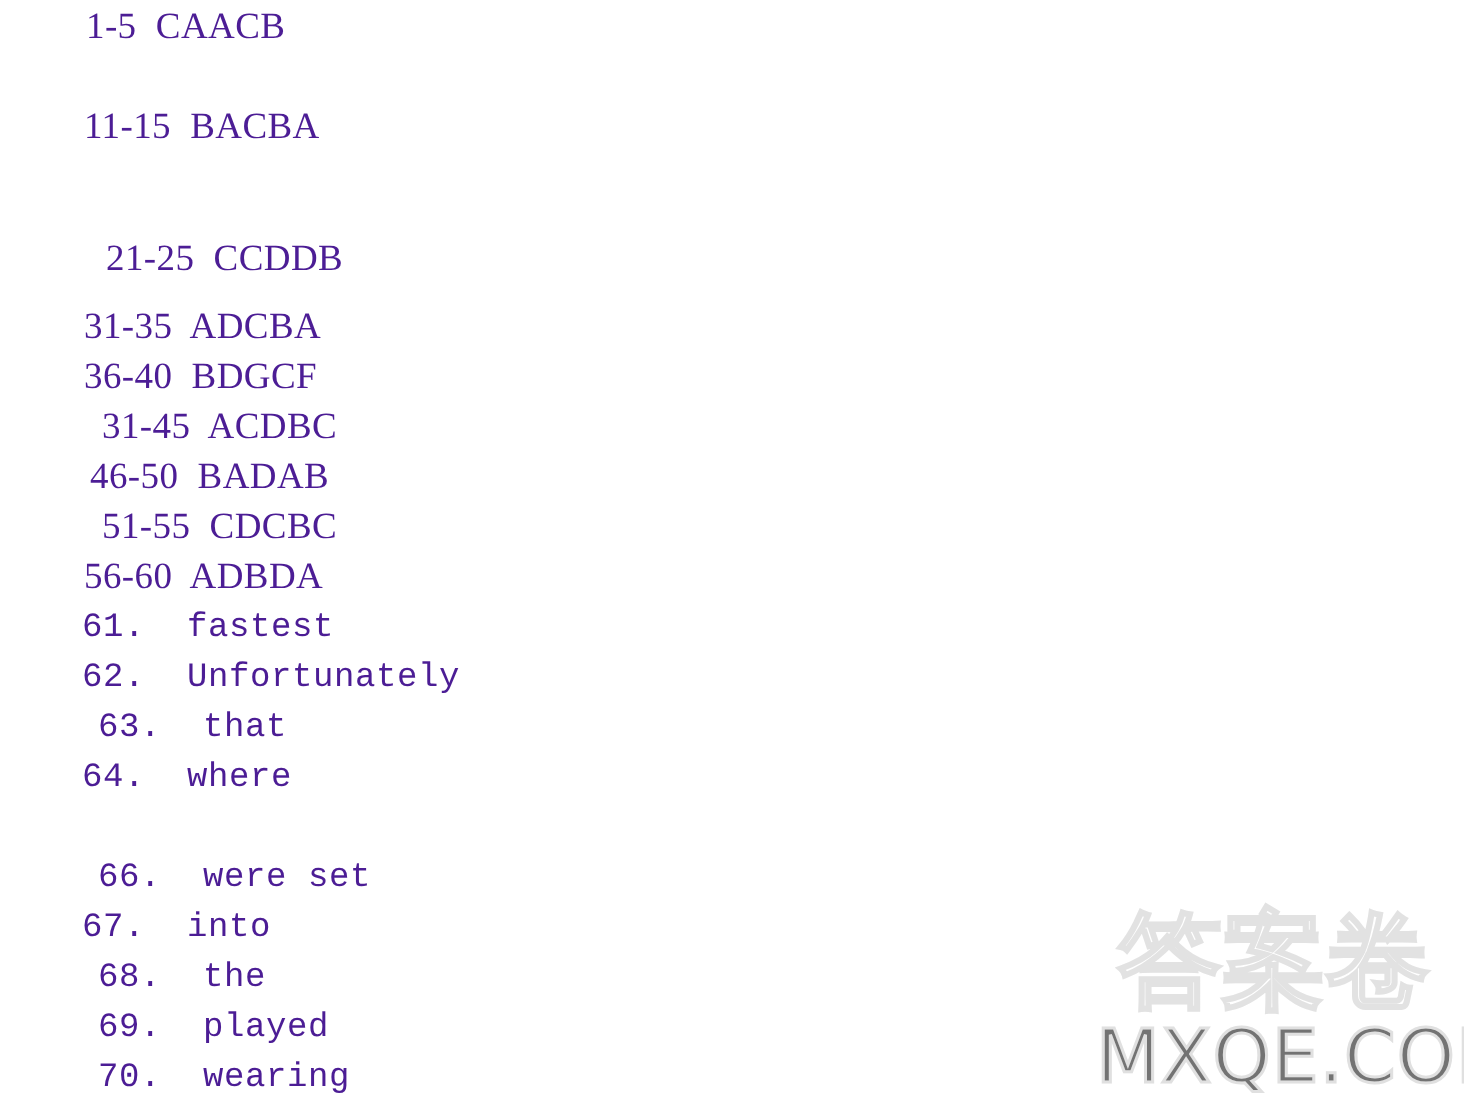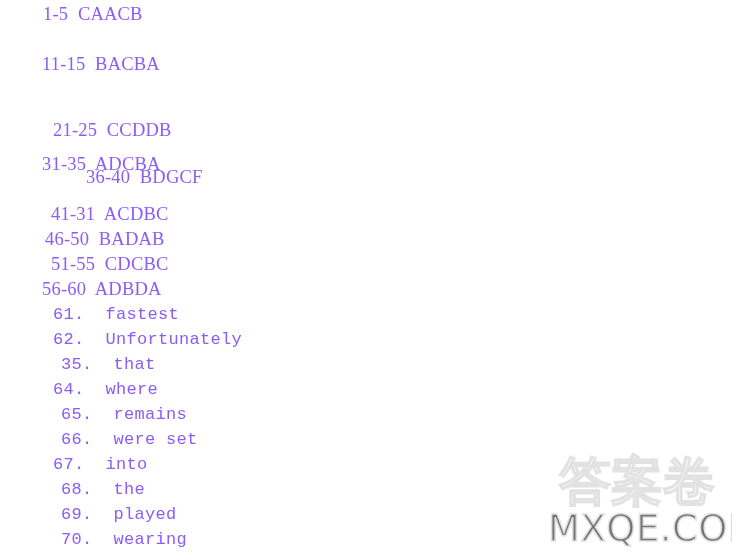--- a/index.html
+++ b/index.html
@@ -18,33 +18,32 @@
     position: absolute;
     left: 0;
     top: 0;
     width: 732px;
     height: 560px;
     z-index: 2;
   }
   .answer-line {
     position: absolute;
     white-space: pre;
-    color: #8b5cf6;
+    color: #4c1d95;
     line-height: 1;
   }
   .answer-line.serif {
     font-family: "Liberation Serif", "DejaVu Serif", serif;
     font-size: 18.5px;
     letter-spacing: 0.2px;
   }
   .answer-line.mono {
     font-family: "Liberation Mono", "DejaVu Sans Mono", monospace;
     font-size: 17px;
     letter-spacing: 0.3px;
-    margin-left: 12px;
   }
 
   
   #watermark {
     position: absolute;
     left: 548px;
     top: 452px;
     width: 178px;
     height: 104px;
     z-index: 1;
@@ -86,30 +85,29 @@
 </head>
 <body>
 
 <div id="page">
 
   <div id="answer-sheet">
       <div class="answer-line serif" style="left: 43px; top: 5px;">1-5  CAACB</div>
       <div class="answer-line serif" style="left: 42px; top: 55px;">11-15  BACBA</div>
       <div class="answer-line serif" style="left: 53px; top: 121px;">21-25  CCDDB</div>
       <div class="answer-line serif" style="left: 42px; top: 155px;">31-35  ADCBA</div>
-      <div class="answer-line serif" style="left: 42px; top: 168px; margin-left: 44px;">36-40  BDGCF</div>
-      <div class="answer-line serif" style="left: 51px; top: 205px;">41-31  ACDBC</div>
+      <div class="answer-line serif" style="left: 42px; top: 180px;">36-40  BDGCF</div>
+      <div class="answer-line serif" style="left: 51px; top: 205px;">31-45  ACDBC</div>
       <div class="answer-line serif" style="left: 45px; top: 230px;">46-50  BADAB</div>
       <div class="answer-line serif" style="left: 51px; top: 255px;">51-55  CDCBC</div>
       <div class="answer-line serif" style="left: 42px; top: 280px;">56-60  ADBDA</div>
       <div class="answer-line mono" style="left: 41px; top: 306px;">61.  fastest</div>
       <div class="answer-line mono" style="left: 41px; top: 331px;">62.  Unfortunately</div>
-      <div class="answer-line mono" style="left: 49px; top: 356px;">35.  that</div>
+      <div class="answer-line mono" style="left: 49px; top: 356px;">63.  that</div>
       <div class="answer-line mono" style="left: 41px; top: 381px;">64.  where</div>
-      <div class="answer-line mono" style="left: 49px; top: 406px;">65.  remains</div>
       <div class="answer-line mono" style="left: 49px; top: 431px;">66.  were set</div>
       <div class="answer-line mono" style="left: 41px; top: 456px;">67.  into</div>
       <div class="answer-line mono" style="left: 49px; top: 481px;">68.  the</div>
       <div class="answer-line mono" style="left: 49px; top: 506px;">69.  played</div>
       <div class="answer-line mono" style="left: 49px; top: 531px;">70.  wearing</div>
     </div>
 
   <div id="watermark">
     <div class="wm-cn">答案卷</div>
     <div class="wm-domain">MXQE.COM</div>

